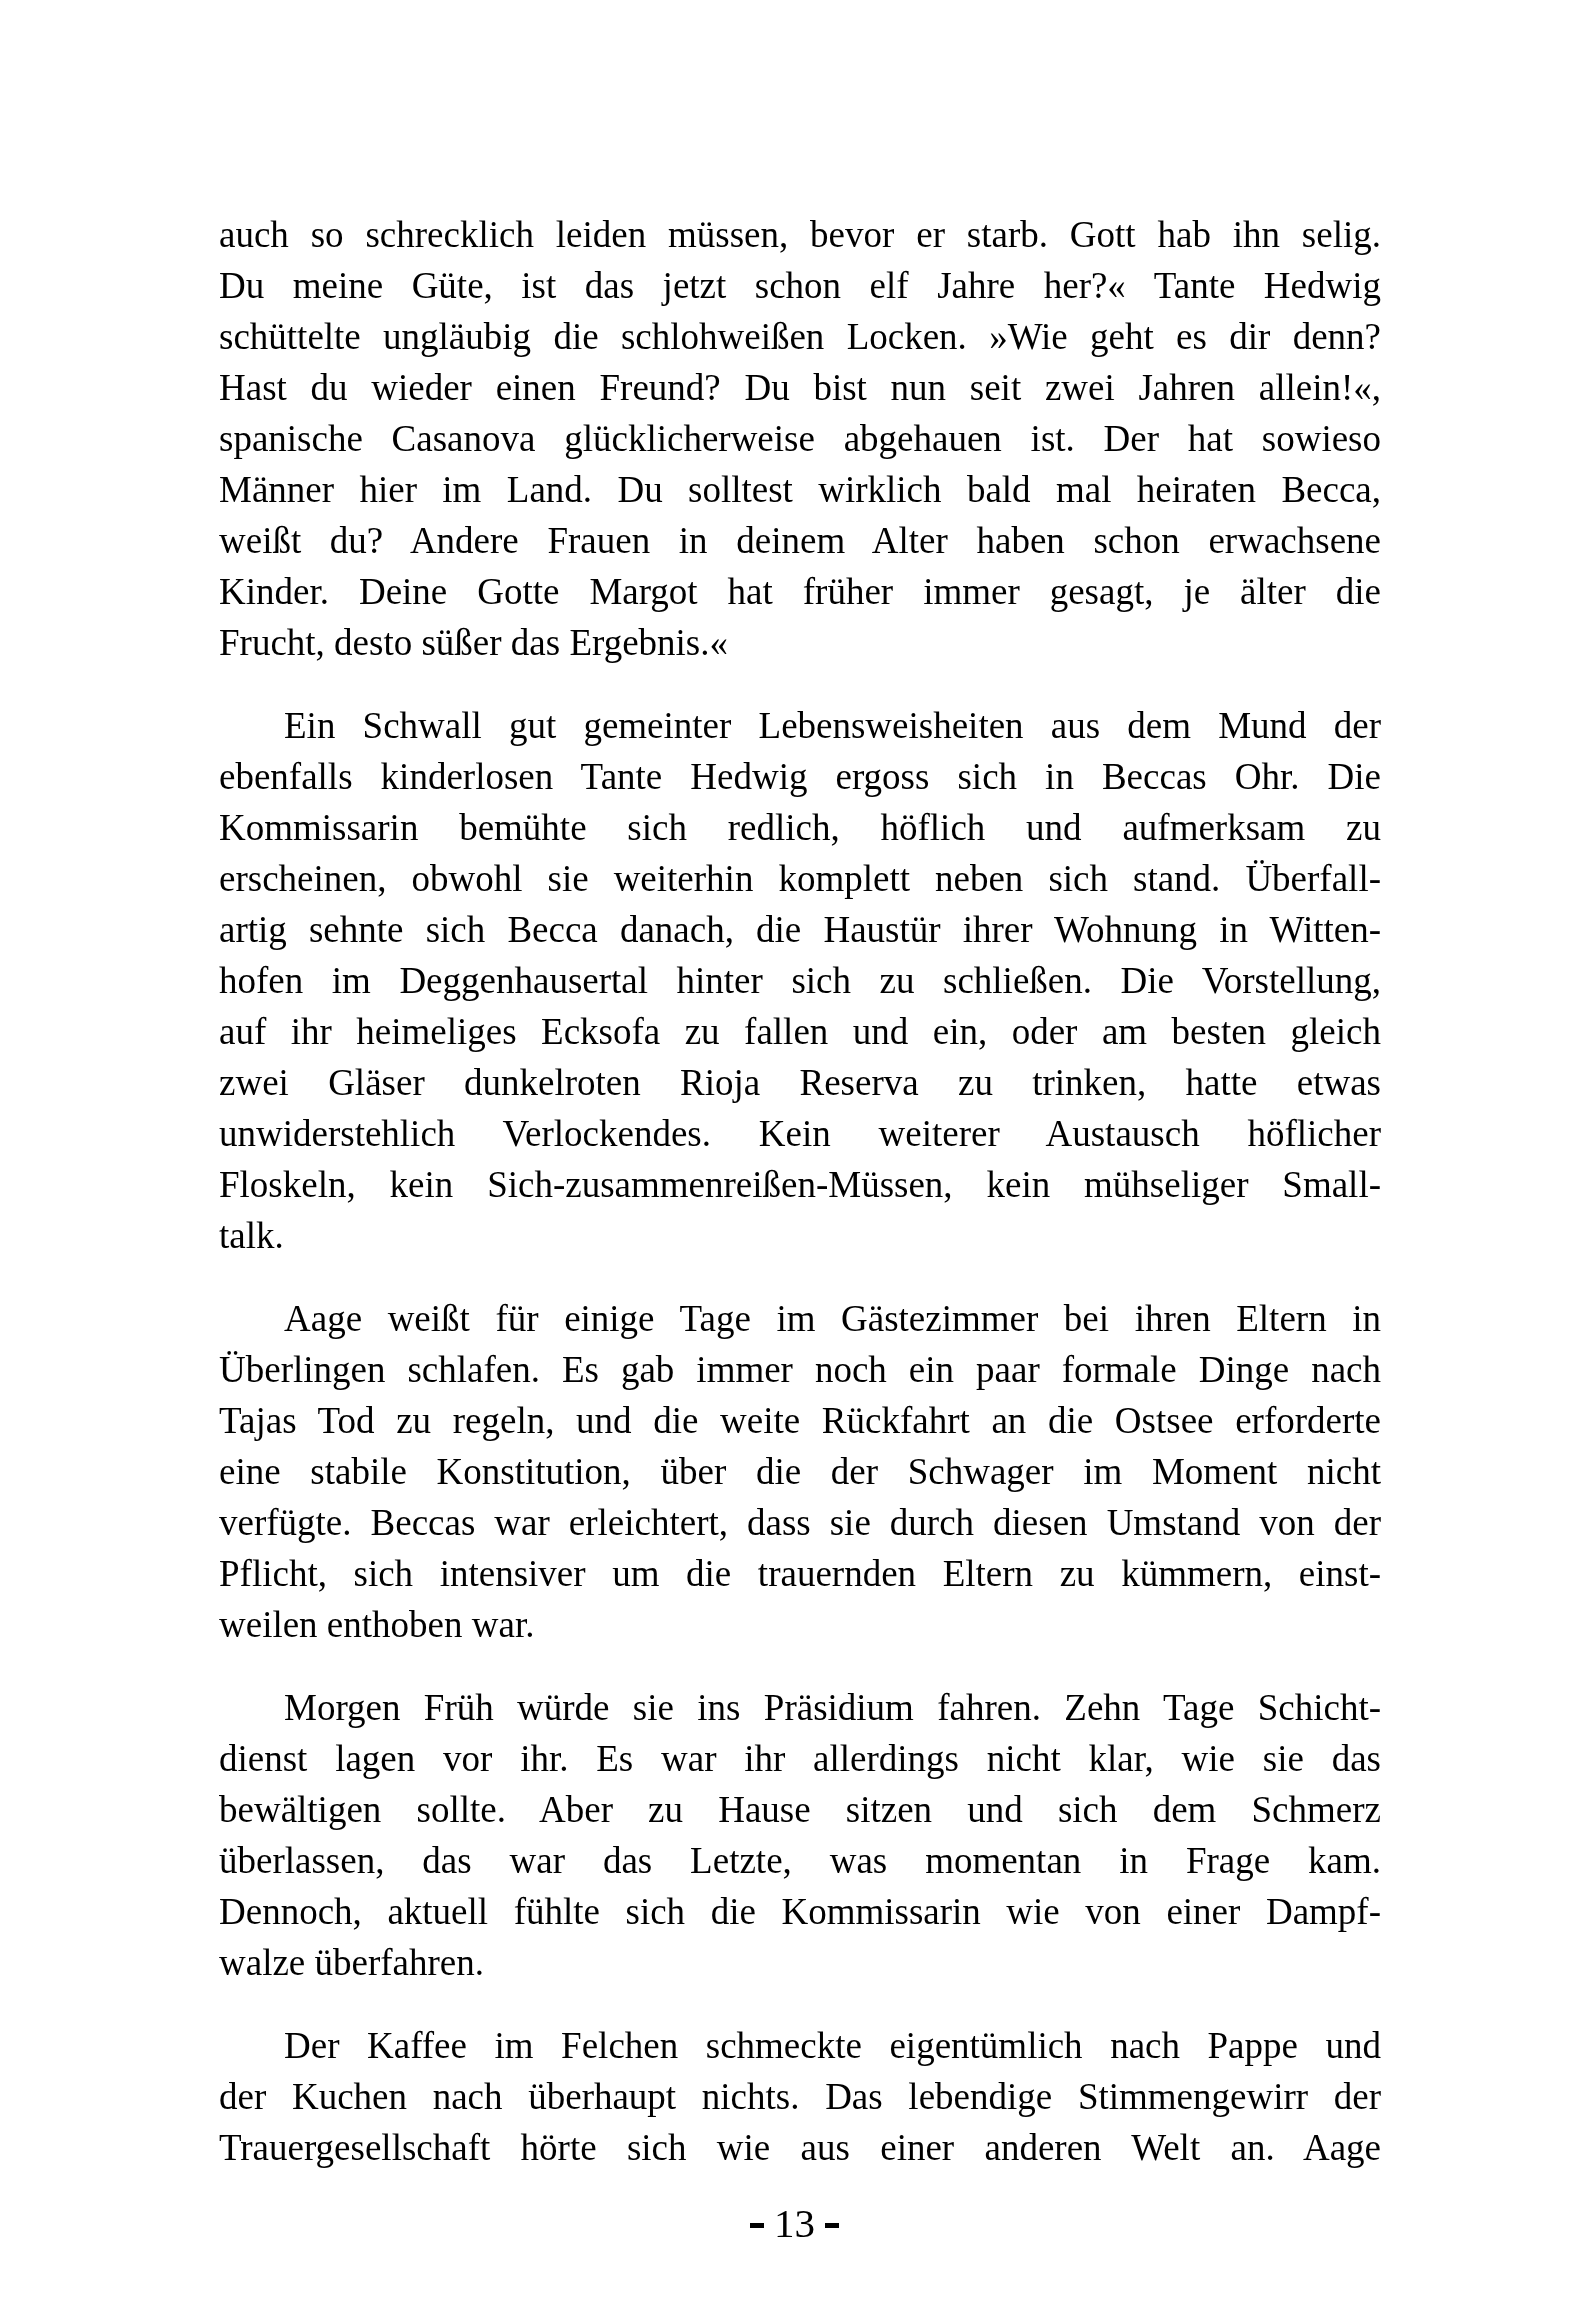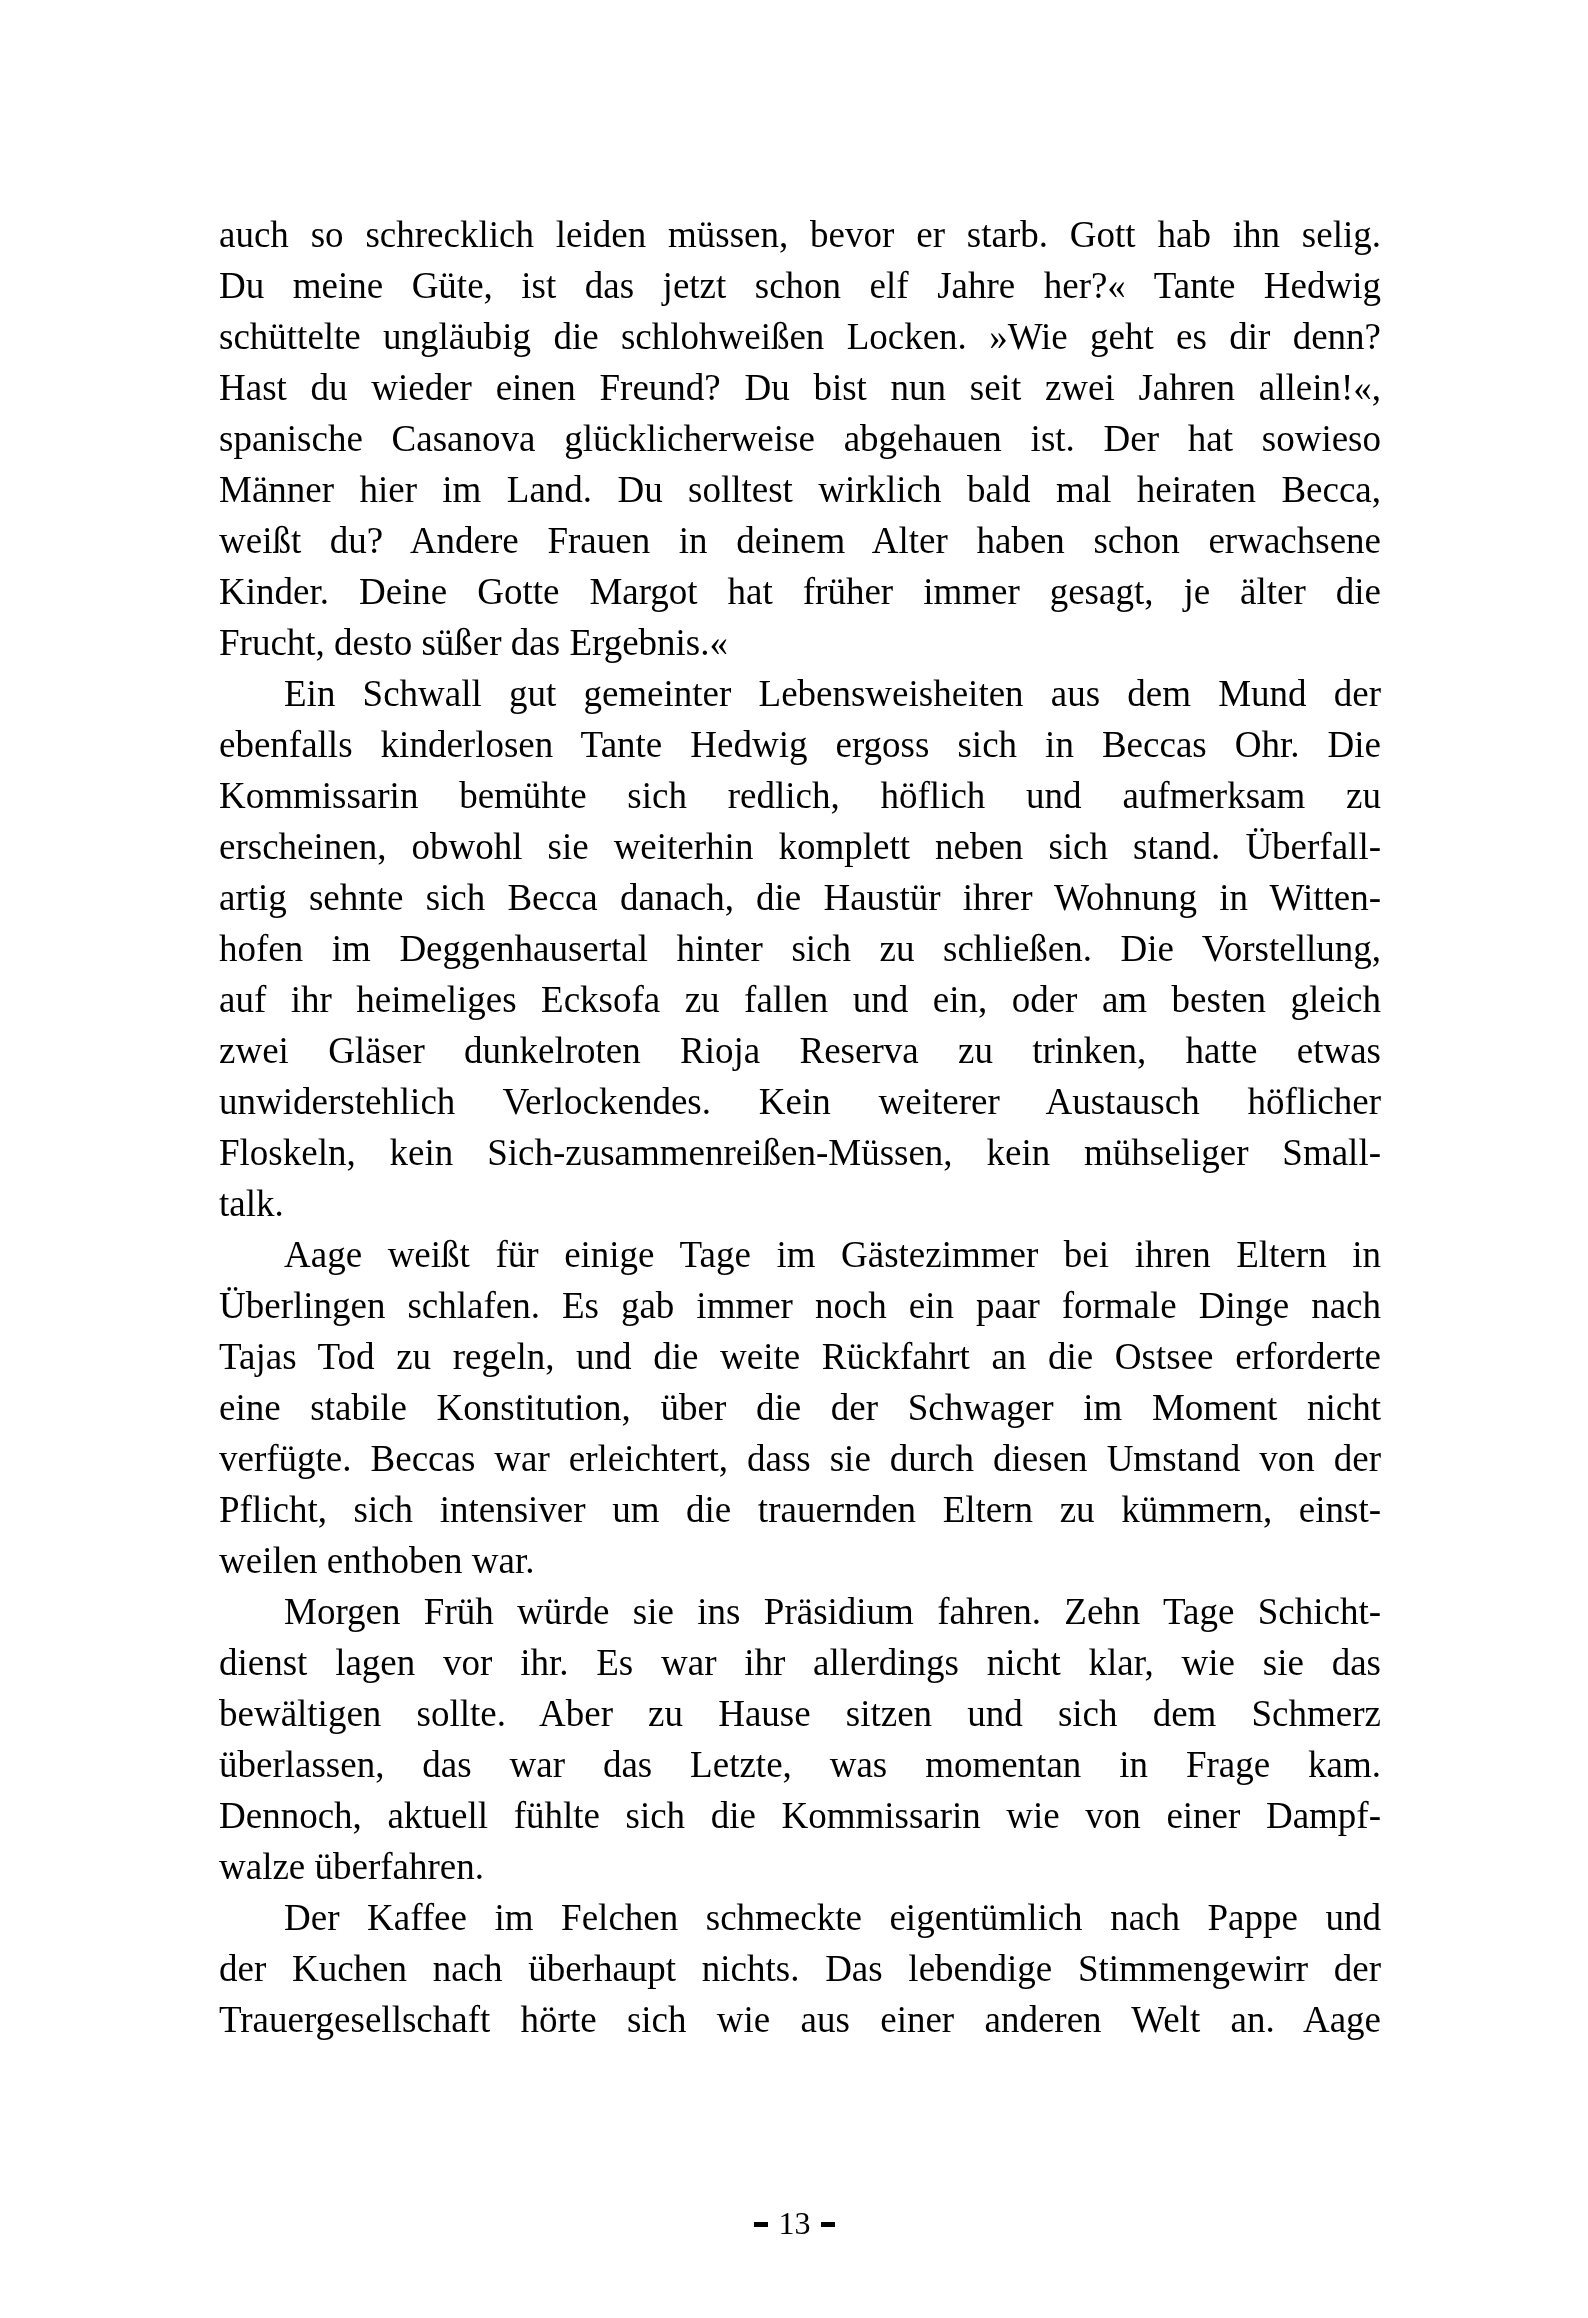--- a/index.html
+++ b/index.html
@@ -38,28 +38,29 @@
       text-align: justify;
       text-align-last: justify;
       overflow: visible;
     }
     .line.last {
       text-align: left;
       text-align-last: left;
     }
     .line.indent {
       padding-left: 65px;
+      margin-top: 32px;
     }
     .page-number {
       position: absolute;
       left: 0;
       width: 1589px;
       top: 2200px;
       text-align: center;
-      font-size: 32px;
+      font-size: 41px;
       line-height: 46px;
     }
     .page-number .dash {
       display: inline-block;
       width: 14px;
       height: 5.1px;
       background: #000;
       vertical-align: middle;
       margin: 0 10.2px;
       position: relative;

